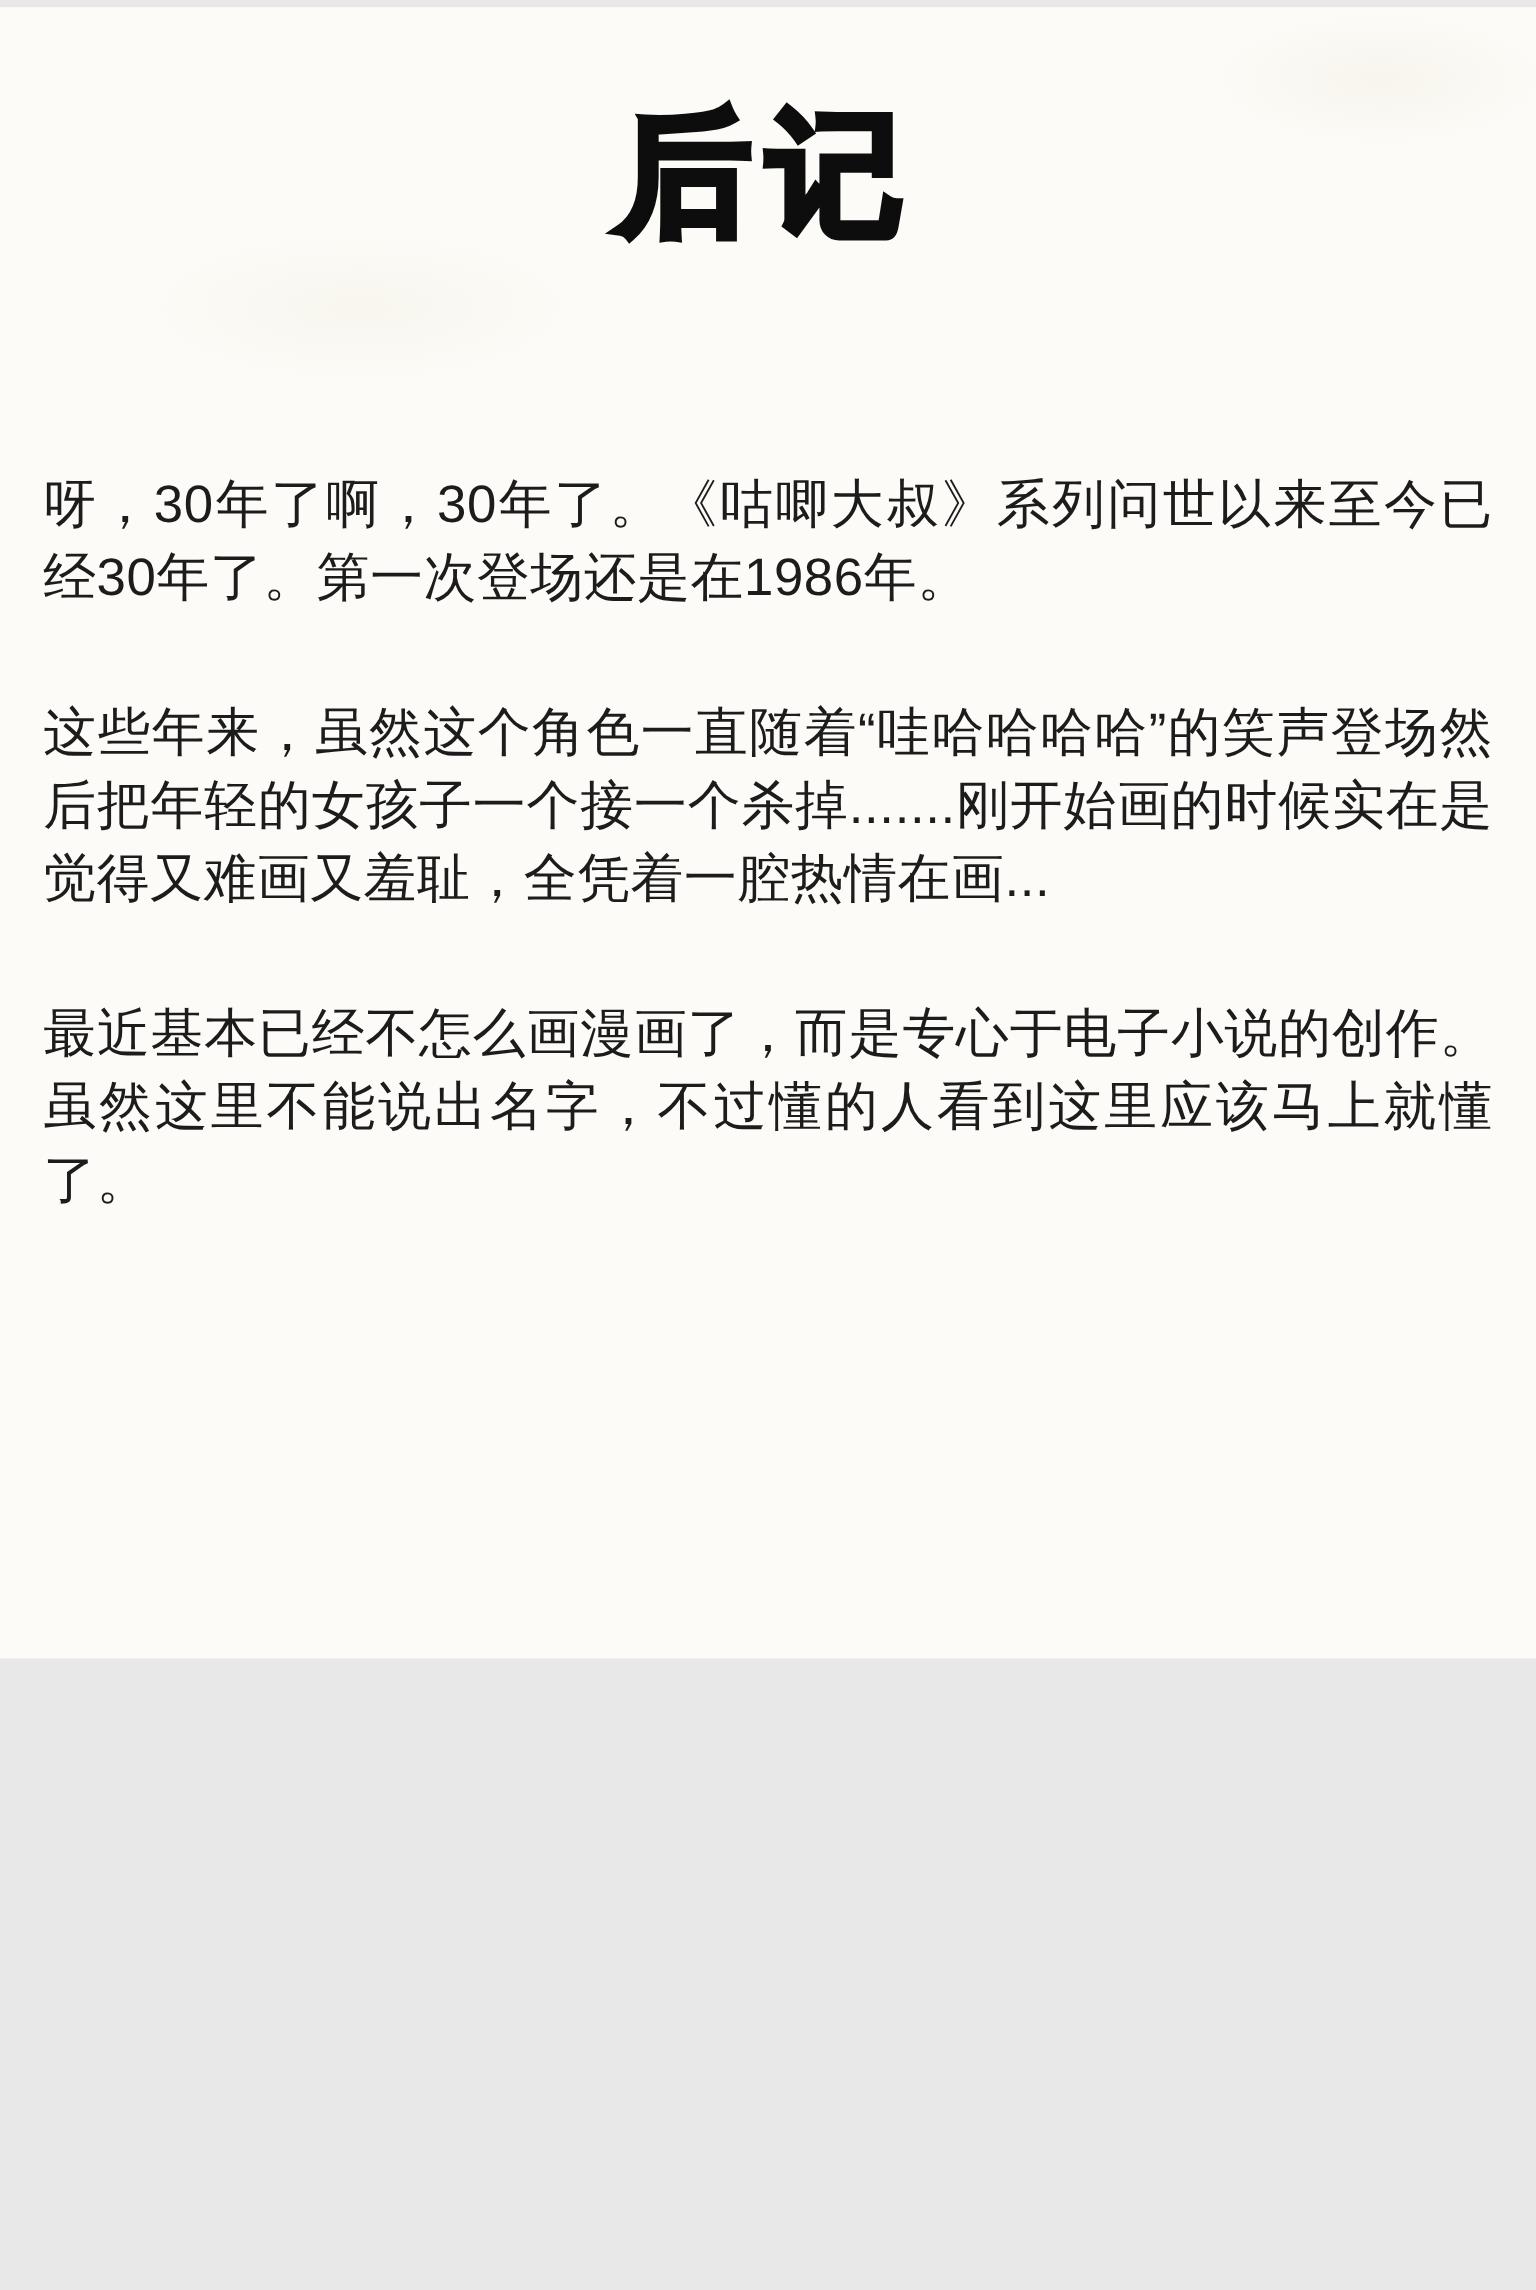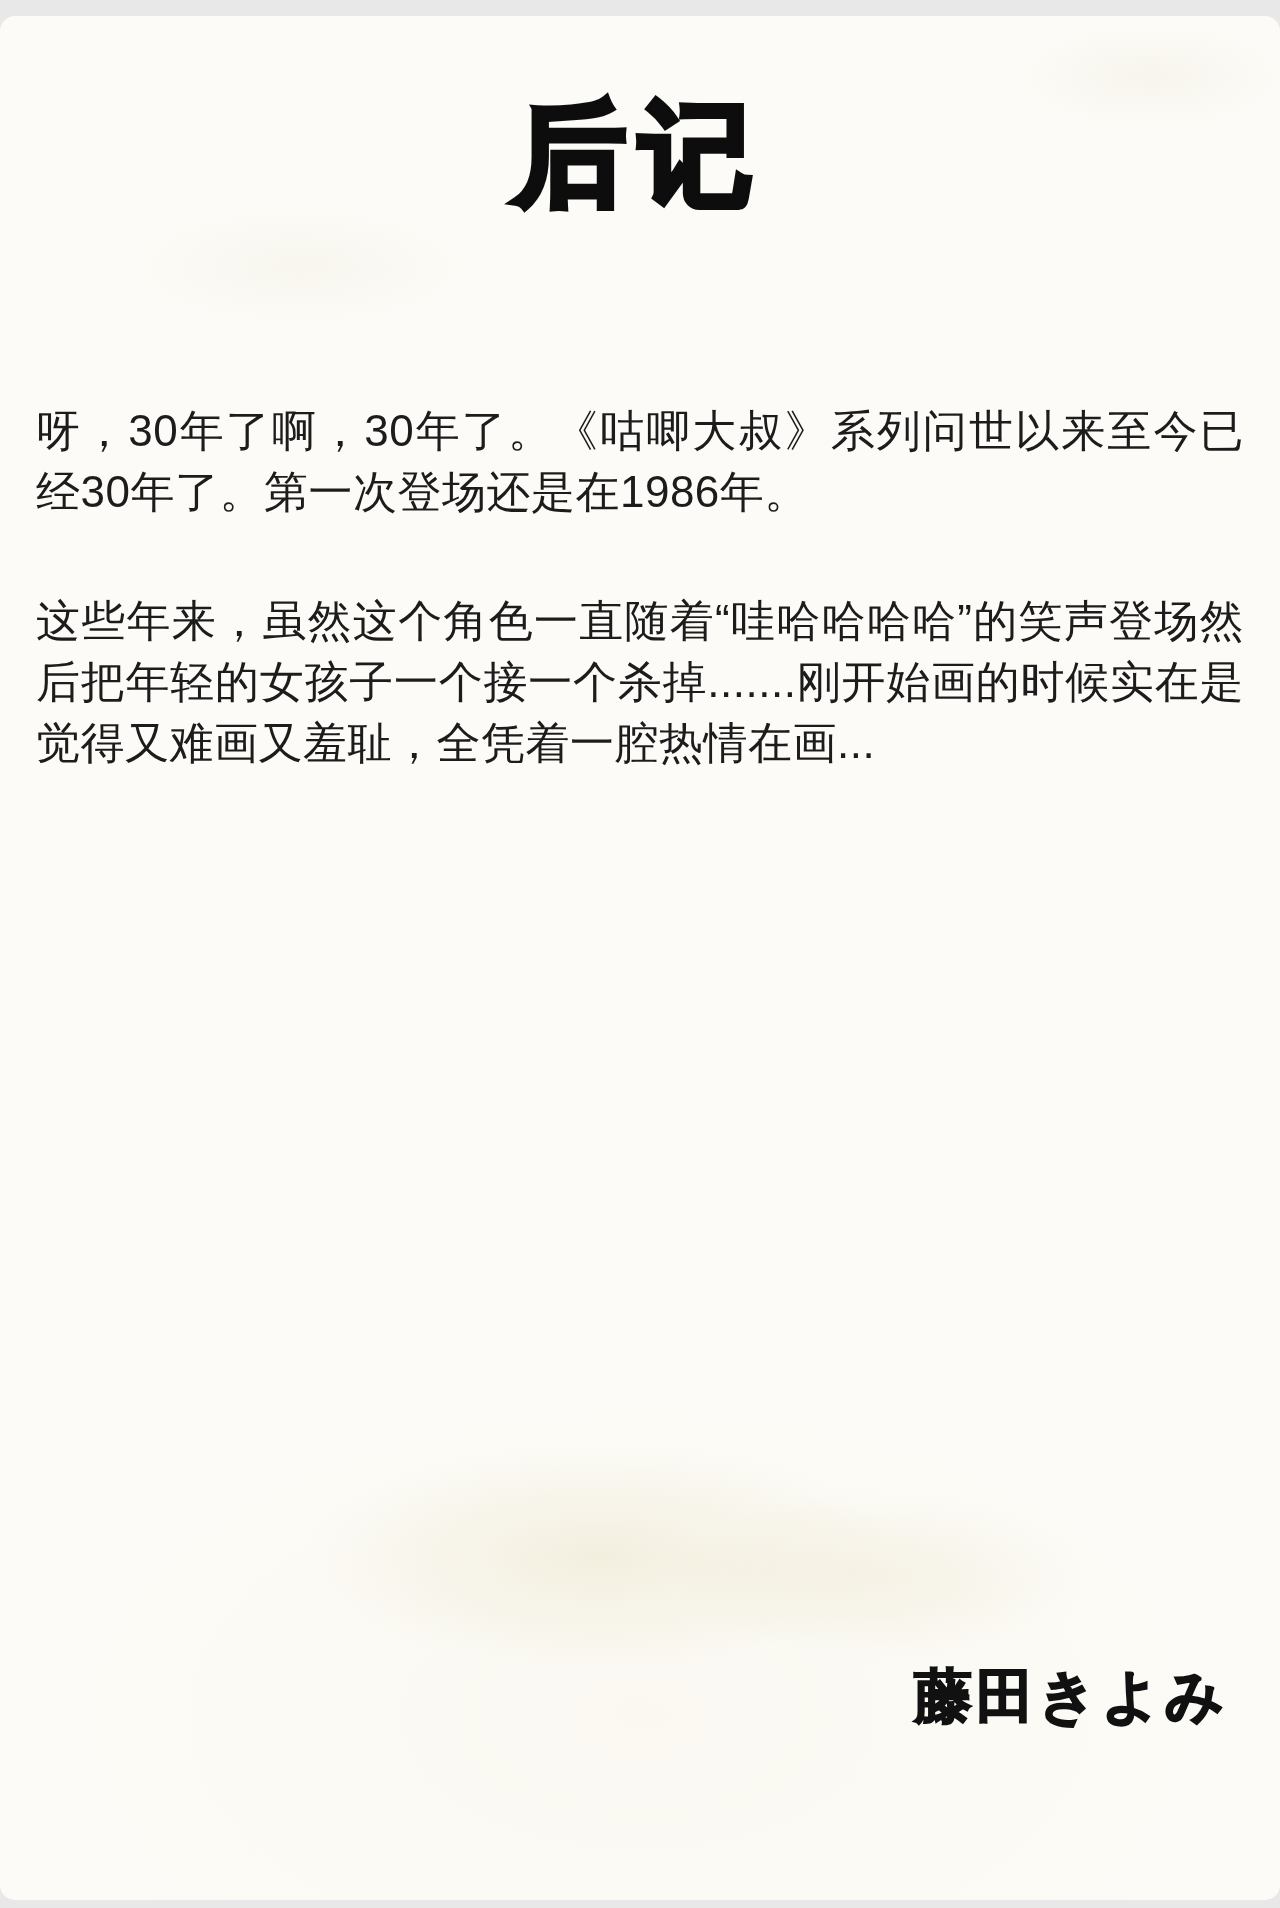--- a/index.html
+++ b/index.html
@@ -4,26 +4,25 @@
 <style>
   html, body {
     margin: 0;
     padding: 0;
     background: #e8e8e8;
     font-family: "Liberation Sans", sans-serif;
   }
   .page {
     position: relative;
     width: 1280px;
-    height: 1884px;
-    margin: 16px auto;
+    height: 1376px;
+    margin: 6px auto;
     background: #fcfbf7;
     color: #1a1a1a;
     overflow: hidden;
-    border-radius: 15px;
   }
   
   .page::before {
     content: "";
     position: absolute;
     inset: 0;
     pointer-events: none;
     background:
       radial-gradient(ellipse 420px 160px at 600px 1540px, rgba(216,202,150,0.22), rgba(216,202,150,0) 70%),
       radial-gradient(ellipse 300px 120px at 880px 1560px, rgba(216,202,150,0.16), rgba(216,202,150,0) 70%),
@@ -72,16 +71,17 @@
 </style>
 </head>
 <body>
 
 <div class="page">
   <h1 class="title">后记</h1>
 
   <div class="content">
     <p>呀，30年了啊，30年了。《咕唧大叔》系列问世以来至今已经30年了。第一次登场还是在1986年。</p>
     <p>这些年来，虽然这个角色一直随着“哇哈哈哈哈”的笑声登场然后把年轻的女孩子一个接一个杀掉.......刚开始画的时候实在是觉得又难画又羞耻，全凭着一腔热情在画...</p>
+    <p>最近基本已经不怎么画漫画了，而是专心于电子小说的创作。虽然这里不能说出名字，不过懂的人看到这里应该马上就懂了。</p>
   </div>
 
   <div class="signature">藤田きよみ</div>
 </div>
 
 </body></html>

